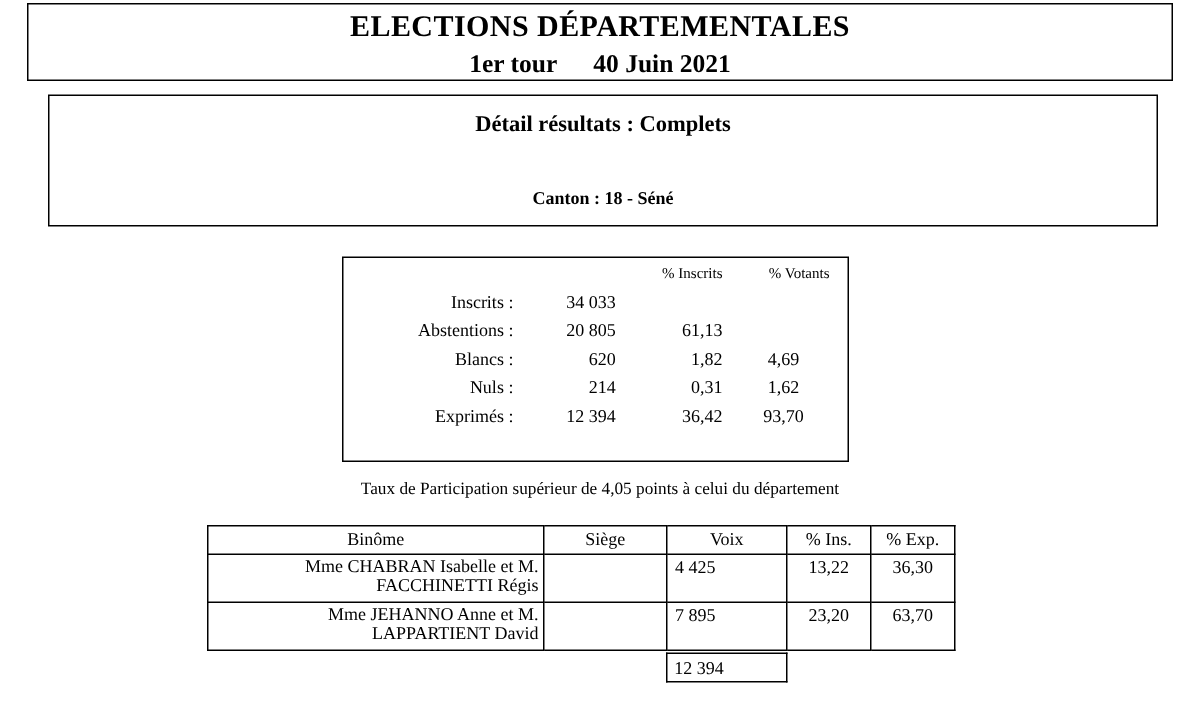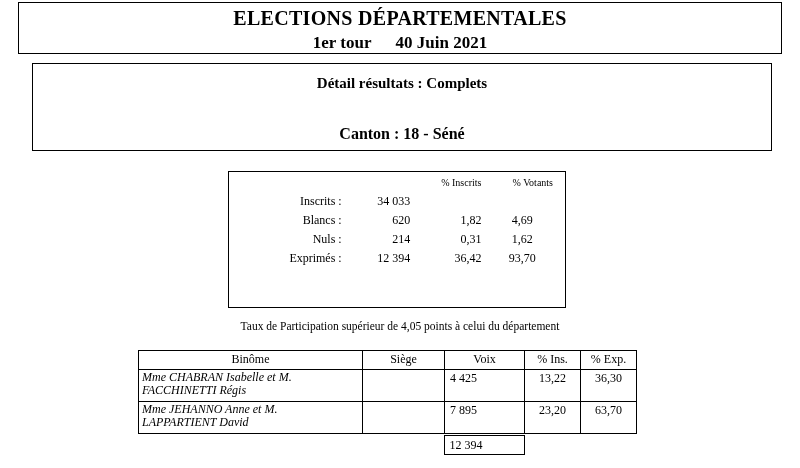--- a/index.html
+++ b/index.html
@@ -60,21 +60,21 @@
     box-sizing: border-box;
     text-align: center;
   }
   .detail-line {
     font-size: 15px;
     font-weight: bold;
     margin-top: 11px;
     text-align: center;
   }
   .canton-line {
-    font-size: 16px;
+    font-size: 12px;
     font-weight: bold;
     margin-top: 33px;
   }
 
   
   .stats-box {
     position: absolute;
     left: 228px;
     top: 171px;
     width: 338px;
@@ -131,25 +131,24 @@
     font-size: 12px;
     vertical-align: top;
   }
   table.results th {
     text-align: center;
     font-weight: normal;
     height: 16px;
     padding: 1px 2px;
   }
   table.results td.name {
-    text-align: left;
+    text-align: right;
     padding: 1px 3px;
     line-height: 13px;
     height: 29px;
-    font-style: italic;
   }
   table.results td.num {
     text-align: left;
     padding: 1px 5px;
   }
   table.results td.pct {
     text-align: center;
     padding: 1px 3px;
   }
   table.results td.blank {
@@ -204,20 +203,26 @@
           <th class="c-val"></th>
           <th class="c-ins">% Inscrits</th>
           <th class="c-vot">% Votants</th>
         </tr>
       </thead>
       <tbody>
         <tr>
           <td class="c-label">Inscrits :</td>
           <td class="c-val">34 033</td>
           <td class="c-ins"></td>
+          <td class="c-vot"></td>
+        </tr>
+        <tr>
+          <td class="c-label">Abstentions :</td>
+          <td class="c-val">20 805</td>
+          <td class="c-ins">61,13</td>
           <td class="c-vot"></td>
         </tr>
         <tr>
           <td class="c-label">Blancs :</td>
           <td class="c-val">620</td>
           <td class="c-ins">1,82</td>
           <td class="c-vot">4,69</td>
         </tr>
         <tr>
           <td class="c-label">Nuls :</td>

